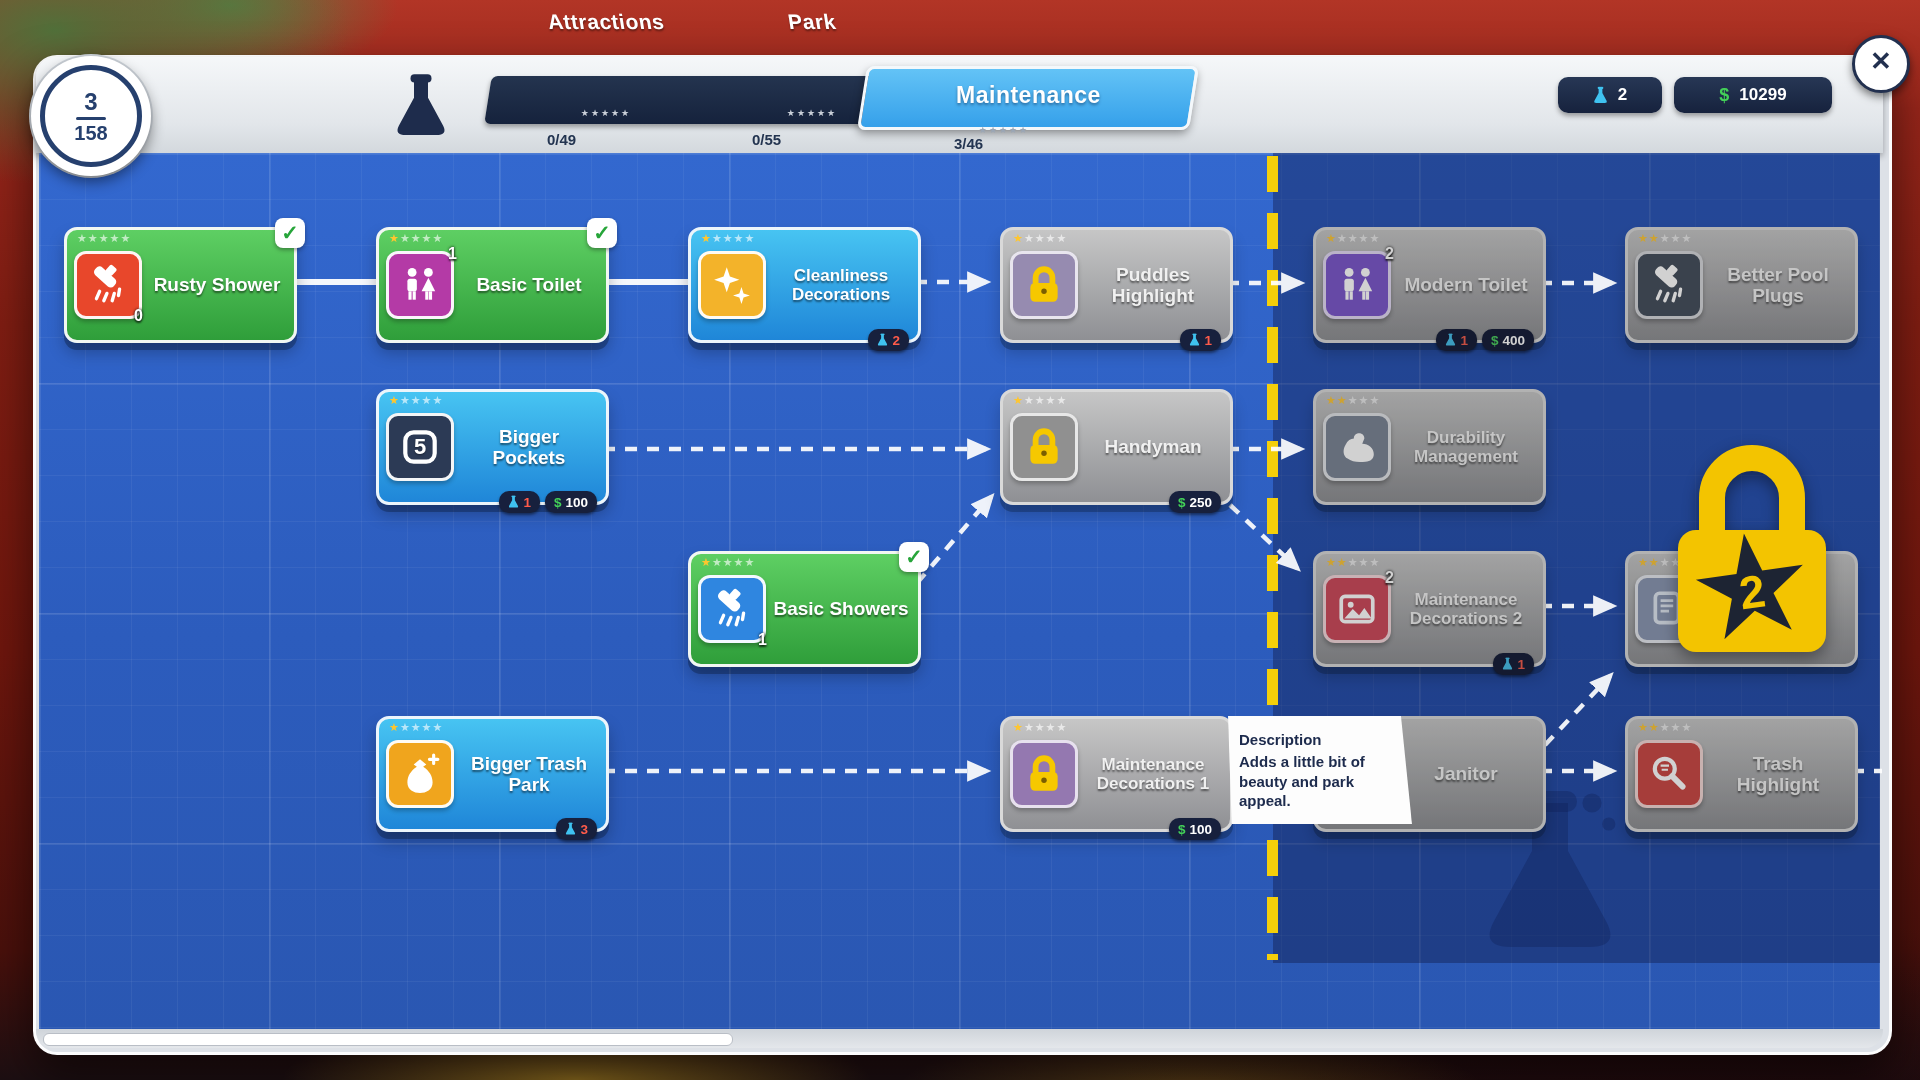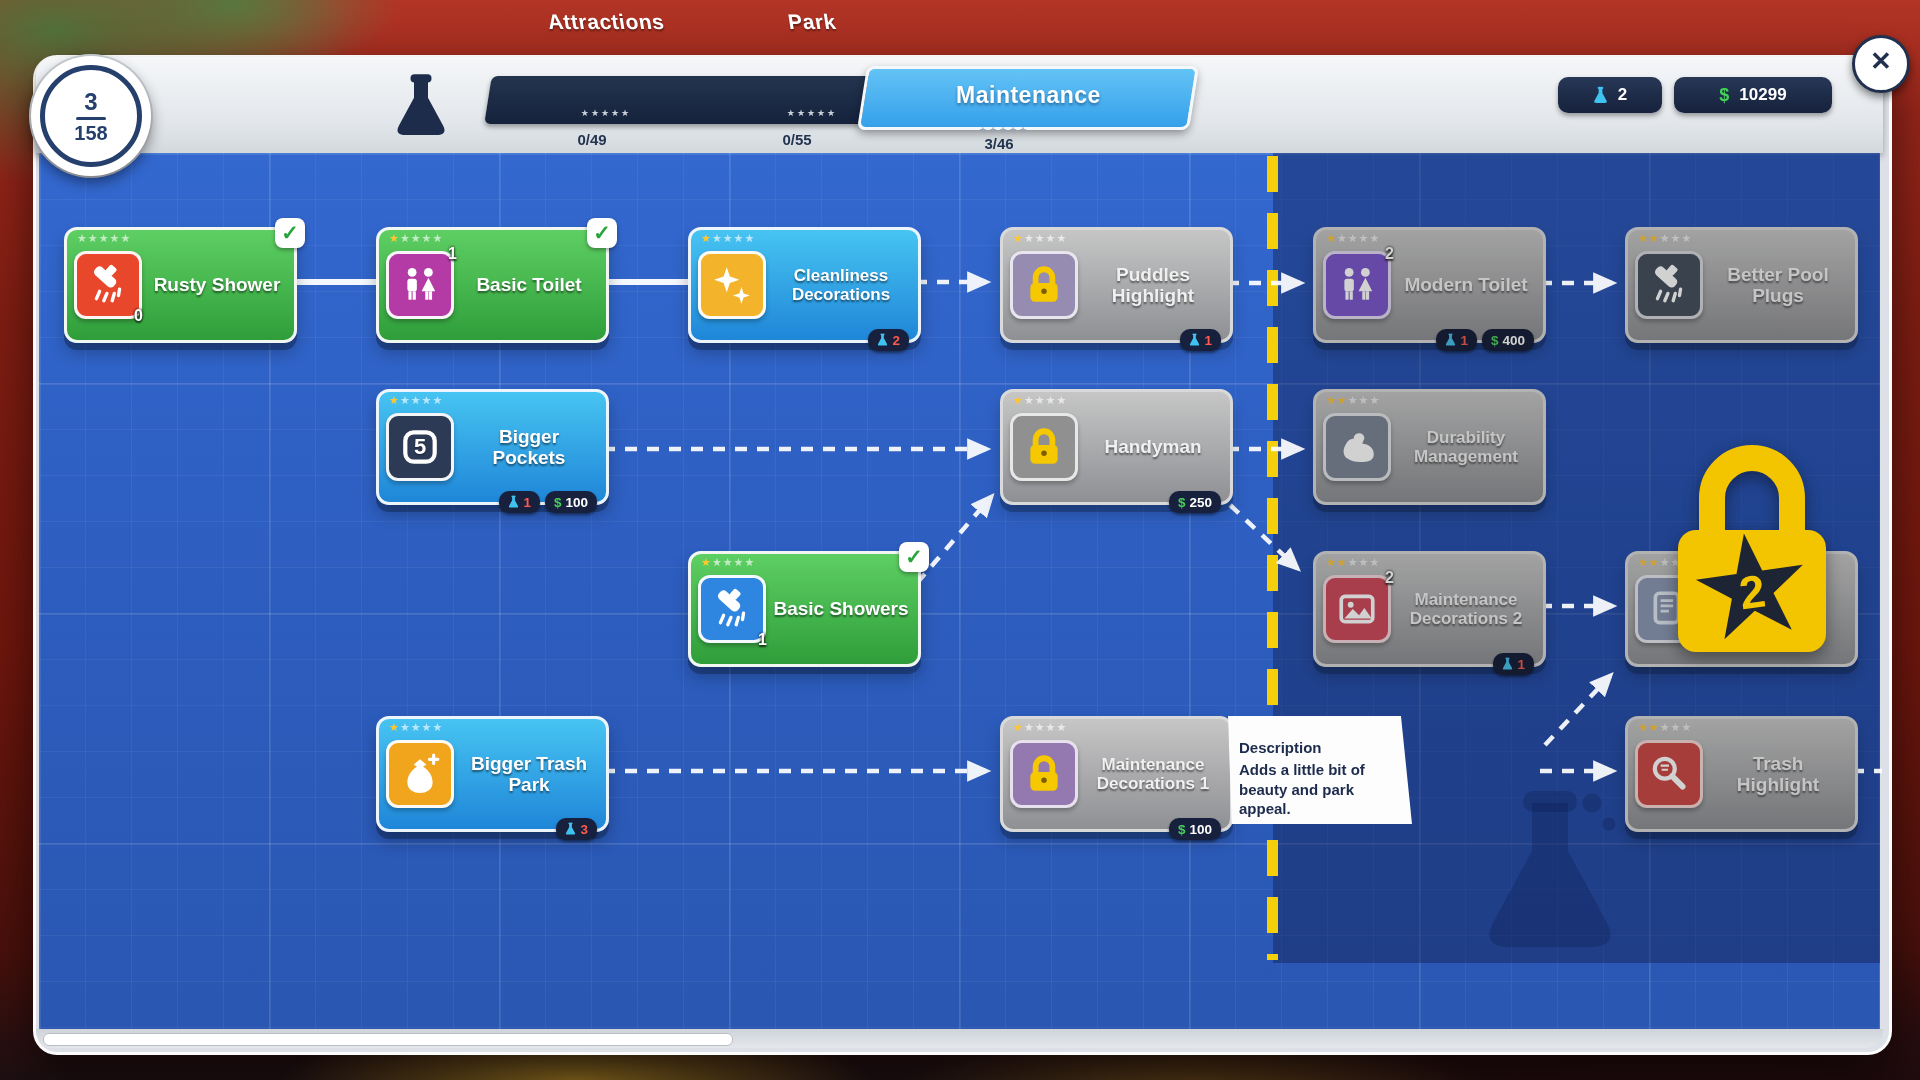--- a/index.html
+++ b/index.html
@@ -48,21 +48,21 @@
   .tabbar{position:absolute;left:488px;top:76px;width:700px;height:48px;background:linear-gradient(180deg,#24344f,#15223c);
     transform:skewX(-9deg);border-radius:6px;box-shadow:0 3px 5px rgba(0,0,0,.35);}
   .tablabel{position:absolute;top:6px;height:32px;line-height:32px;text-align:center;color:#fff;font-weight:bold;
     font-size:21px;letter-spacing:.5px;transform:skewX(9deg);text-shadow:0 2px 2px rgba(0,0,0,.4);}
   .activetab{position:absolute;left:862px;top:66px;width:326px;height:58px;transform:skewX(-9deg);
     background:linear-gradient(180deg,#63c3f6 0%,#35a0ea 100%);border:3px solid #f4f8fb;border-radius:8px;
     box-shadow:0 4px 8px rgba(0,0,0,.35);}
   .activetab .lbl{display:block;width:100%;text-align:center;line-height:52px;color:#fff;font-weight:bold;
     font-size:23px;letter-spacing:.5px;transform:skewX(9deg);text-shadow:0 2px 3px rgba(10,40,80,.5);}
   .tabstars{position:absolute;width:90px;text-align:center;font-size:9px;letter-spacing:2px;color:rgba(235,240,246,.85);}
-  .tabcount{position:absolute;width:90px;text-align:center;font-size:15px;font-weight:bold;color:#233450;}
+  .tabcount{position:absolute;width:90px;font-size:15px;font-weight:bold;color:#233450;}
   .pillbox{position:absolute;height:36px;background:linear-gradient(180deg,#273755,#16223d);border-radius:10px;
     display:flex;align-items:center;justify-content:center;gap:10px;color:#fff;font-weight:bold;font-size:17px;
     box-shadow:0 3px 5px rgba(0,0,0,.35);}
   .closebtn{position:absolute;left:1852px;top:35px;width:52px;height:52px;border-radius:50%;background:#fff;
     border:3px solid #22304f;color:#22304f;font-size:26px;font-weight:bold;text-align:center;line-height:47px;
     box-shadow:0 4px 9px rgba(0,0,0,.5);cursor:pointer;}
   
   .card{position:absolute;width:227px;height:110px;border-radius:13px;display:flex;align-items:center;}
   .card .title{flex:1;text-align:center;font-weight:bold;font-size:19px;color:#fff;padding:0 8px 0 6px;
     line-height:1.12;text-shadow:0 2px 2px rgba(0,0,0,.5);}
@@ -96,21 +96,21 @@
     color:#fff;font-size:13.5px;font-weight:bold;box-shadow:0 2px 3px rgba(0,0,0,.45);}
   .pill svg{width:11px;height:14px;}
   .red{color:#ff5b4a;} .dollar{color:#43d158;}
   
   .connections{position:absolute;left:0;top:0;pointer-events:none;}
   .biglock{position:absolute;left:1666px;top:428px;width:172px;height:244px;
     filter:drop-shadow(0 6px 8px rgba(0,0,0,.4));}
   .tooltip{position:absolute;left:1228px;top:716px;width:184px;height:108px;background:#fdfdfd;
     clip-path:polygon(0 0,94% 0,100% 100%,2% 100%);box-shadow:4px 6px 10px rgba(0,0,0,.45);
     padding:7px 12px 0 11px;box-sizing:border-box;color:#1d2b4d;}
-  .tooltip h4{margin:16px 0 4px 0;font-size:15px;font-weight:bold;}
+  .tooltip h4{margin:8px 0 4px 0;font-size:15px;font-weight:bold;}
   .tooltip p{margin:0;font-size:15px;font-weight:bold;line-height:1.3;width:130px;}
   .wmark{position:absolute;left:1445px;top:785px;opacity:.9;}
   .hidden-defs{position:absolute;width:0;height:0;overflow:hidden;}
 </style>
 </head>
 <body>
 
 <svg class="hidden-defs" aria-hidden="true">
   <defs>
     <symbol id="sym-shower" viewBox="0 0 40 40">
@@ -429,20 +429,29 @@
     </div>
     <div class="title">Maintenance Decorations 1</div>
     <div class="costs">
       <div class="pill">
           <span class="dollar">$</span>
           <span>100</span>
         </div>
     </div>
   </div>
 
+  <div class="card gray dim" style="left:1313px;top:716px">
+    <div class="stars"><span class="sf">★</span><span class="se">★★★★</span></div>
+    <div class="tile" style="background:#808a9a">
+      <svg viewBox="0 0 40 40">
+          <use href="#sym-muscle"></use>
+        </svg>
+    </div>
+    <div class="title">Janitor</div>
+  </div>
 
   <div class="card gray dim" style="left:1625px;top:716px">
     <div class="stars"><span class="sf">★★</span><span class="se">★★★</span></div>
     <div class="tile" style="background:#d64843">
       <svg viewBox="0 0 40 40">
           <use href="#sym-maglass"></use>
         </svg>
     </div>
     <div class="title">Trash Highlight</div>
   </div>

